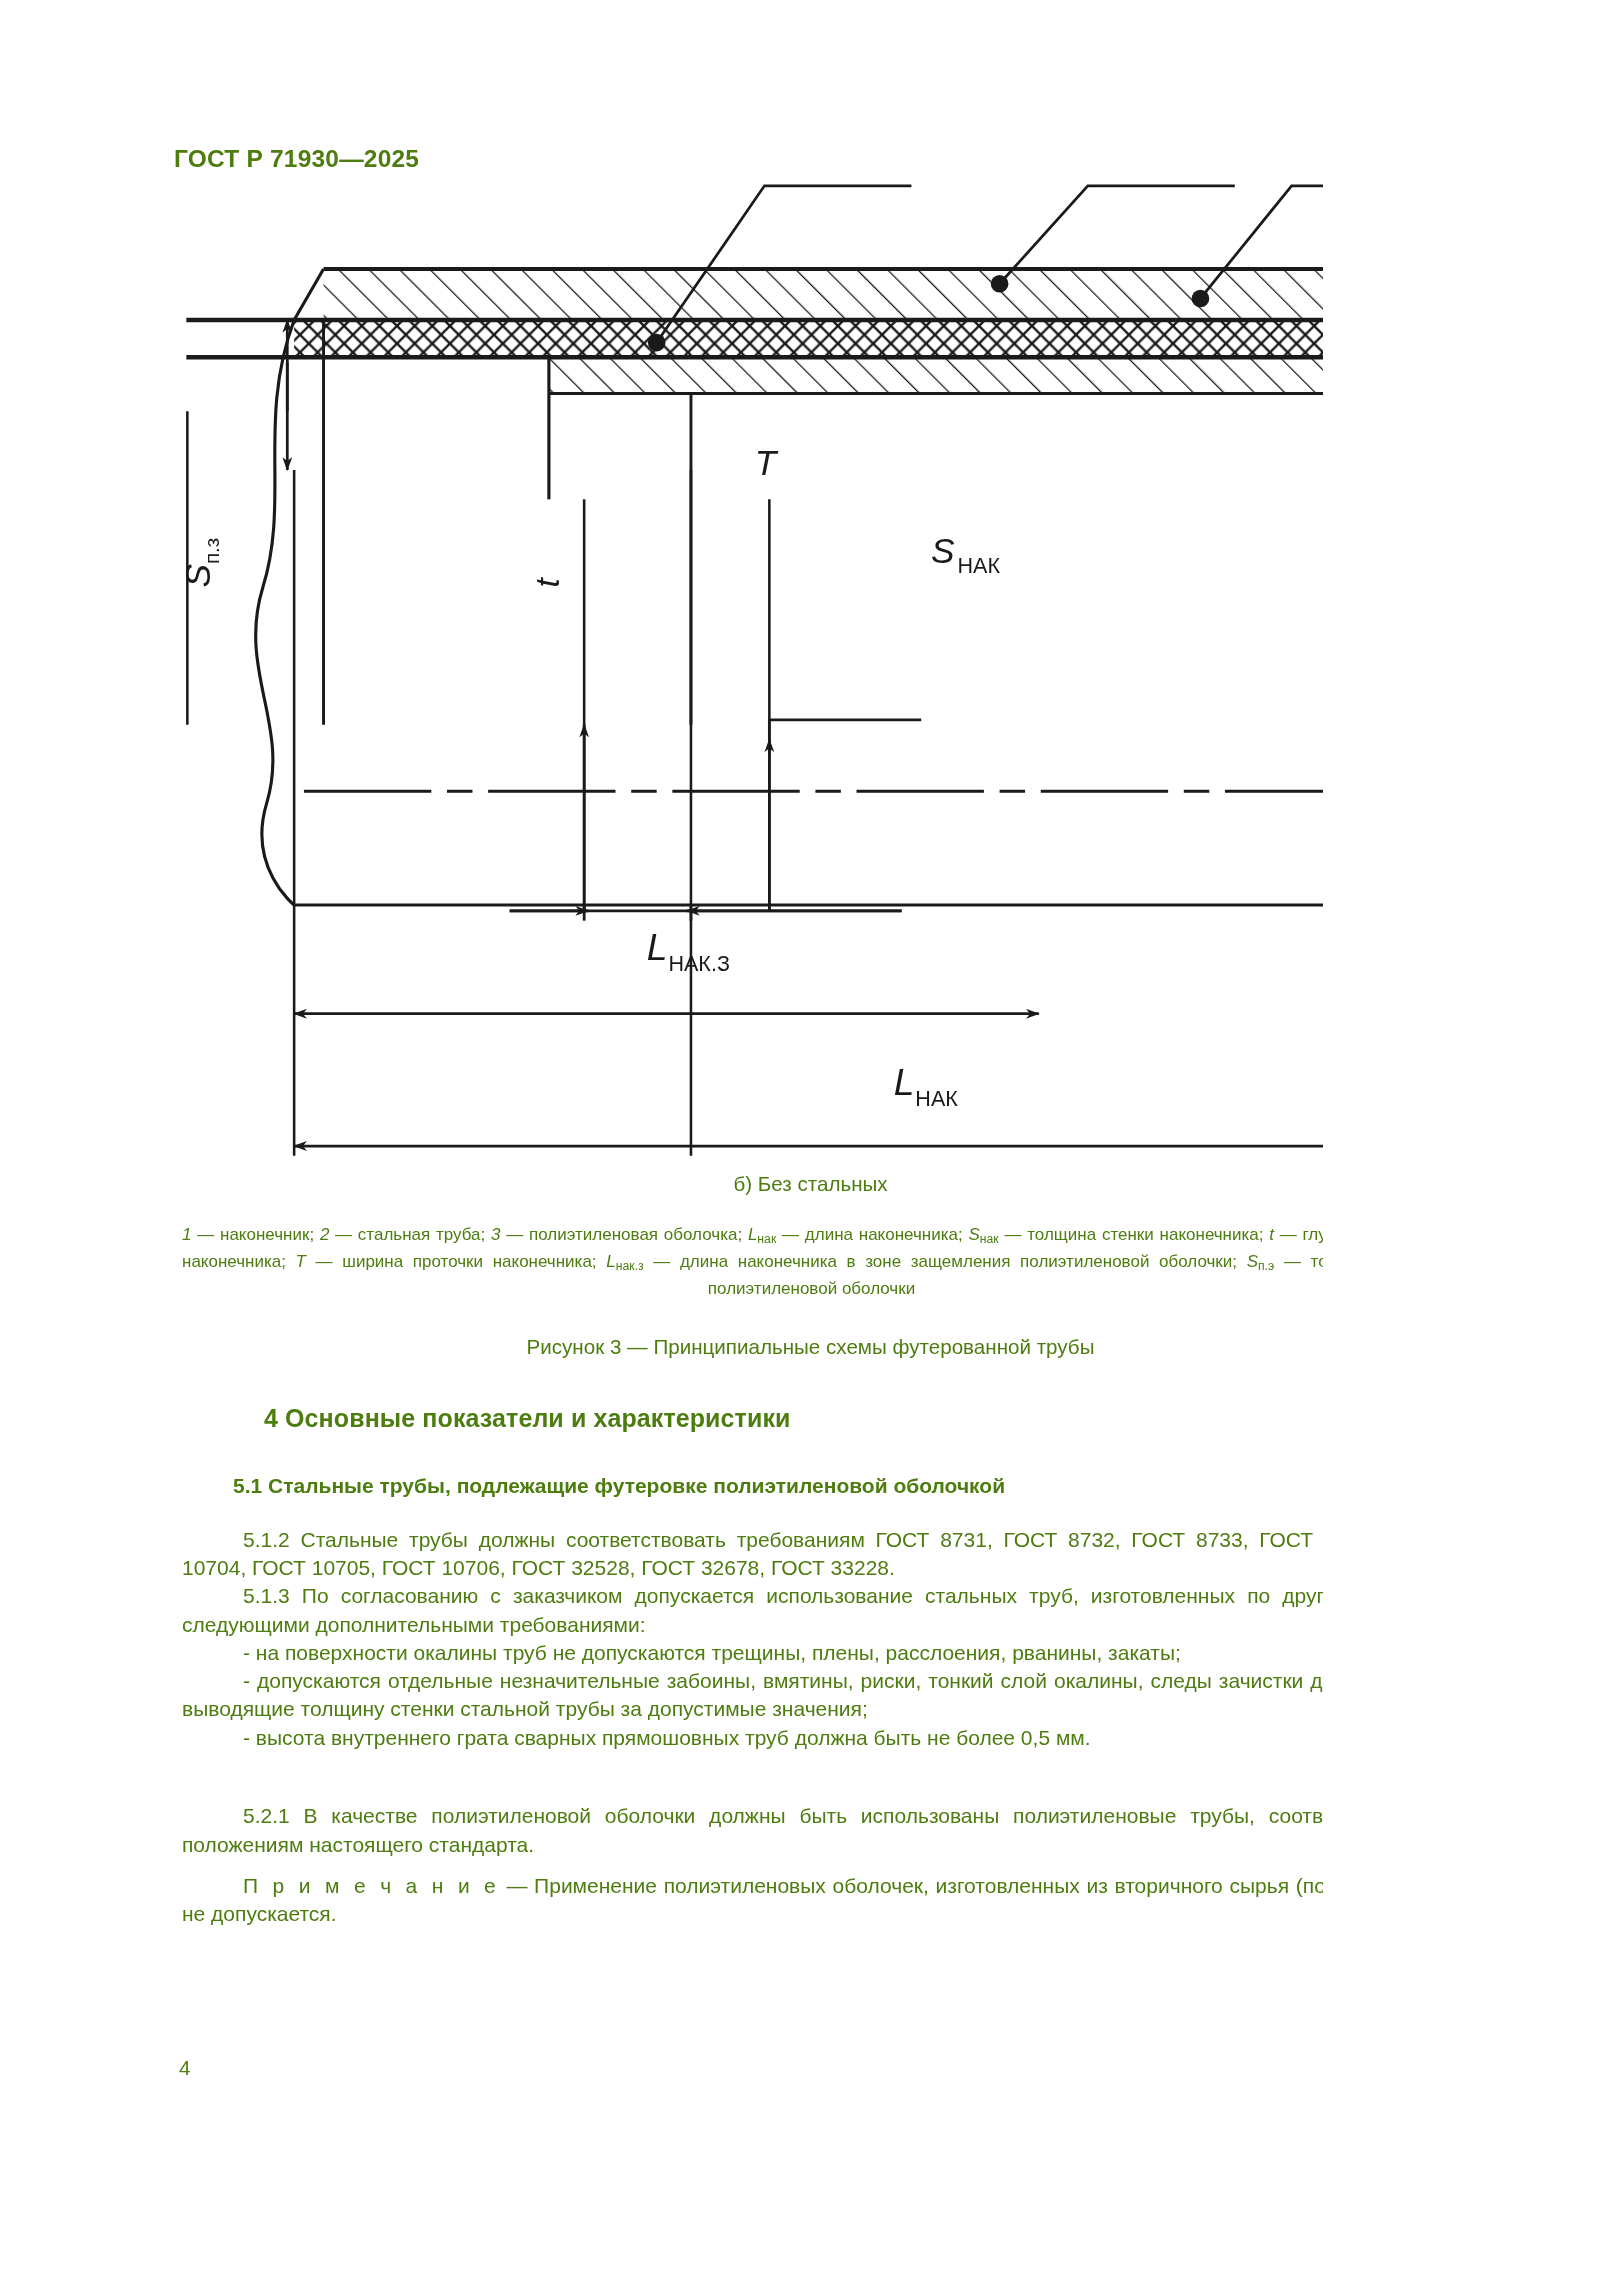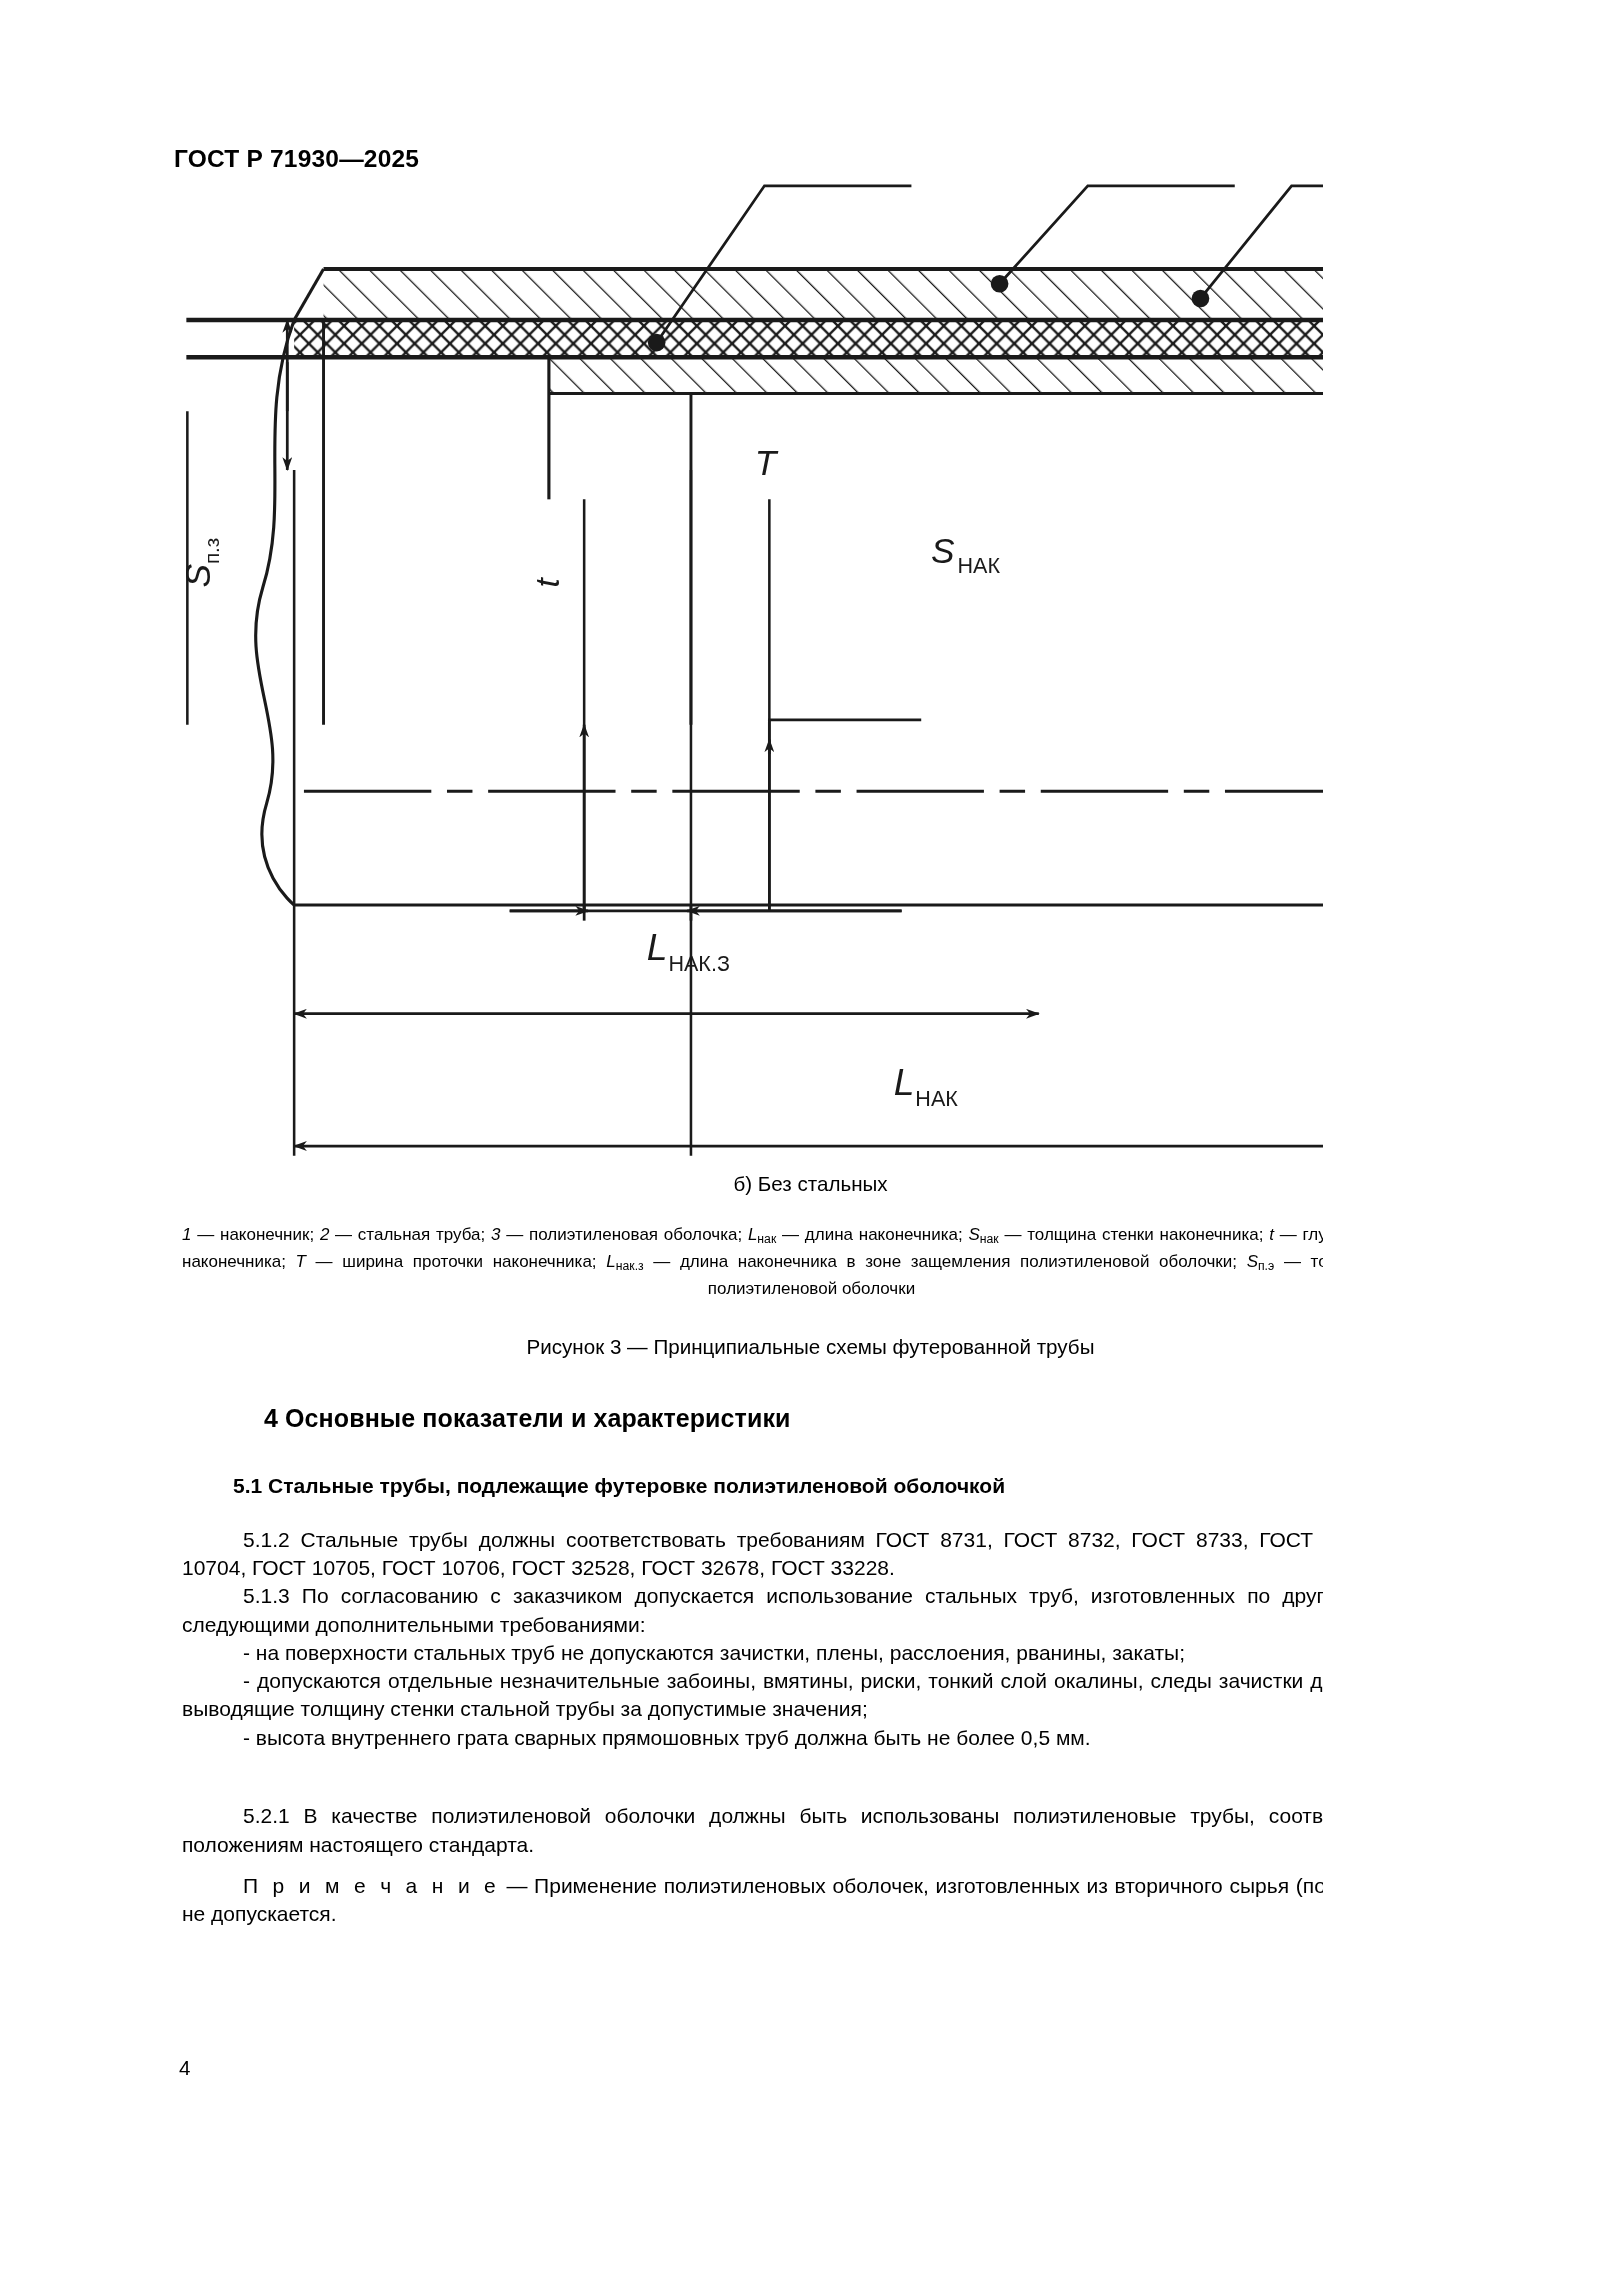--- a/index.html
+++ b/index.html
@@ -6,21 +6,21 @@
     margin: 0;
     padding: 0;
     background: #ffffff;
   }
   .page {
     position: relative;
     width: 1323px;
     height: 2293px;
     background: #ffffff;
     font-family: "Liberation Sans", sans-serif;
-    color: #000000;
+    color: #4d7c0f;
     overflow: hidden;
   }
 
   
   .doc-header {
     position: absolute;
     left: 174px;
     top: 145px;
     font-size: 24.5px;
     font-weight: bold;
@@ -313,21 +313,21 @@
     <div class="gap-m"></div>
 
     <div class="subsec-wrap">
       <h3 class="subsec">5.1  Стальные трубы, подлежащие футеровке полиэтиленовой оболочкой</h3>
     </div>
 
     <div class="gap-m"></div>
 
     <p class="para">5.1.2  Стальные трубы должны соответствовать требованиям ГОСТ 8731, ГОСТ 8732, ГОСТ 8733, ГОСТ 8734, ГОСТ 10704, ГОСТ 10705, ГОСТ 10706, ГОСТ 32528, ГОСТ 32678, ГОСТ 33228.</p>
     <p class="para">5.1.3  По согласованию с заказчиком допускается использование стальных труб, изготовленных по другой НТД, со следующими дополнительными требованиями:</p>
-    <p class="bullet">- на поверхности стальных труб не допускаются зачистки, плены, расслоения, рванины, закаты;</p>
+    <p class="bullet">- на поверхности окалины труб не допускаются трещины, плены, расслоения, рванины, закаты;</p>
     <p class="bullet">- допускаются отдельные незначительные забоины, вмятины, риски, тонкий слой окалины, следы зачистки дефектов, не выводящие толщину стенки стальной трубы за допустимые значения;</p>
     <p class="bullet">- высота внутреннего грата сварных прямошовных труб должна быть не более 0,5 мм.</p>
 
     <div class="gap-l"></div>
 
 
     <div class="gap-m"></div>
 
     <p class="para">5.2.1  В качестве полиэтиленовой оболочки должны быть использованы полиэтиленовые трубы, соответствующие положениям настоящего стандарта.</p>
 

